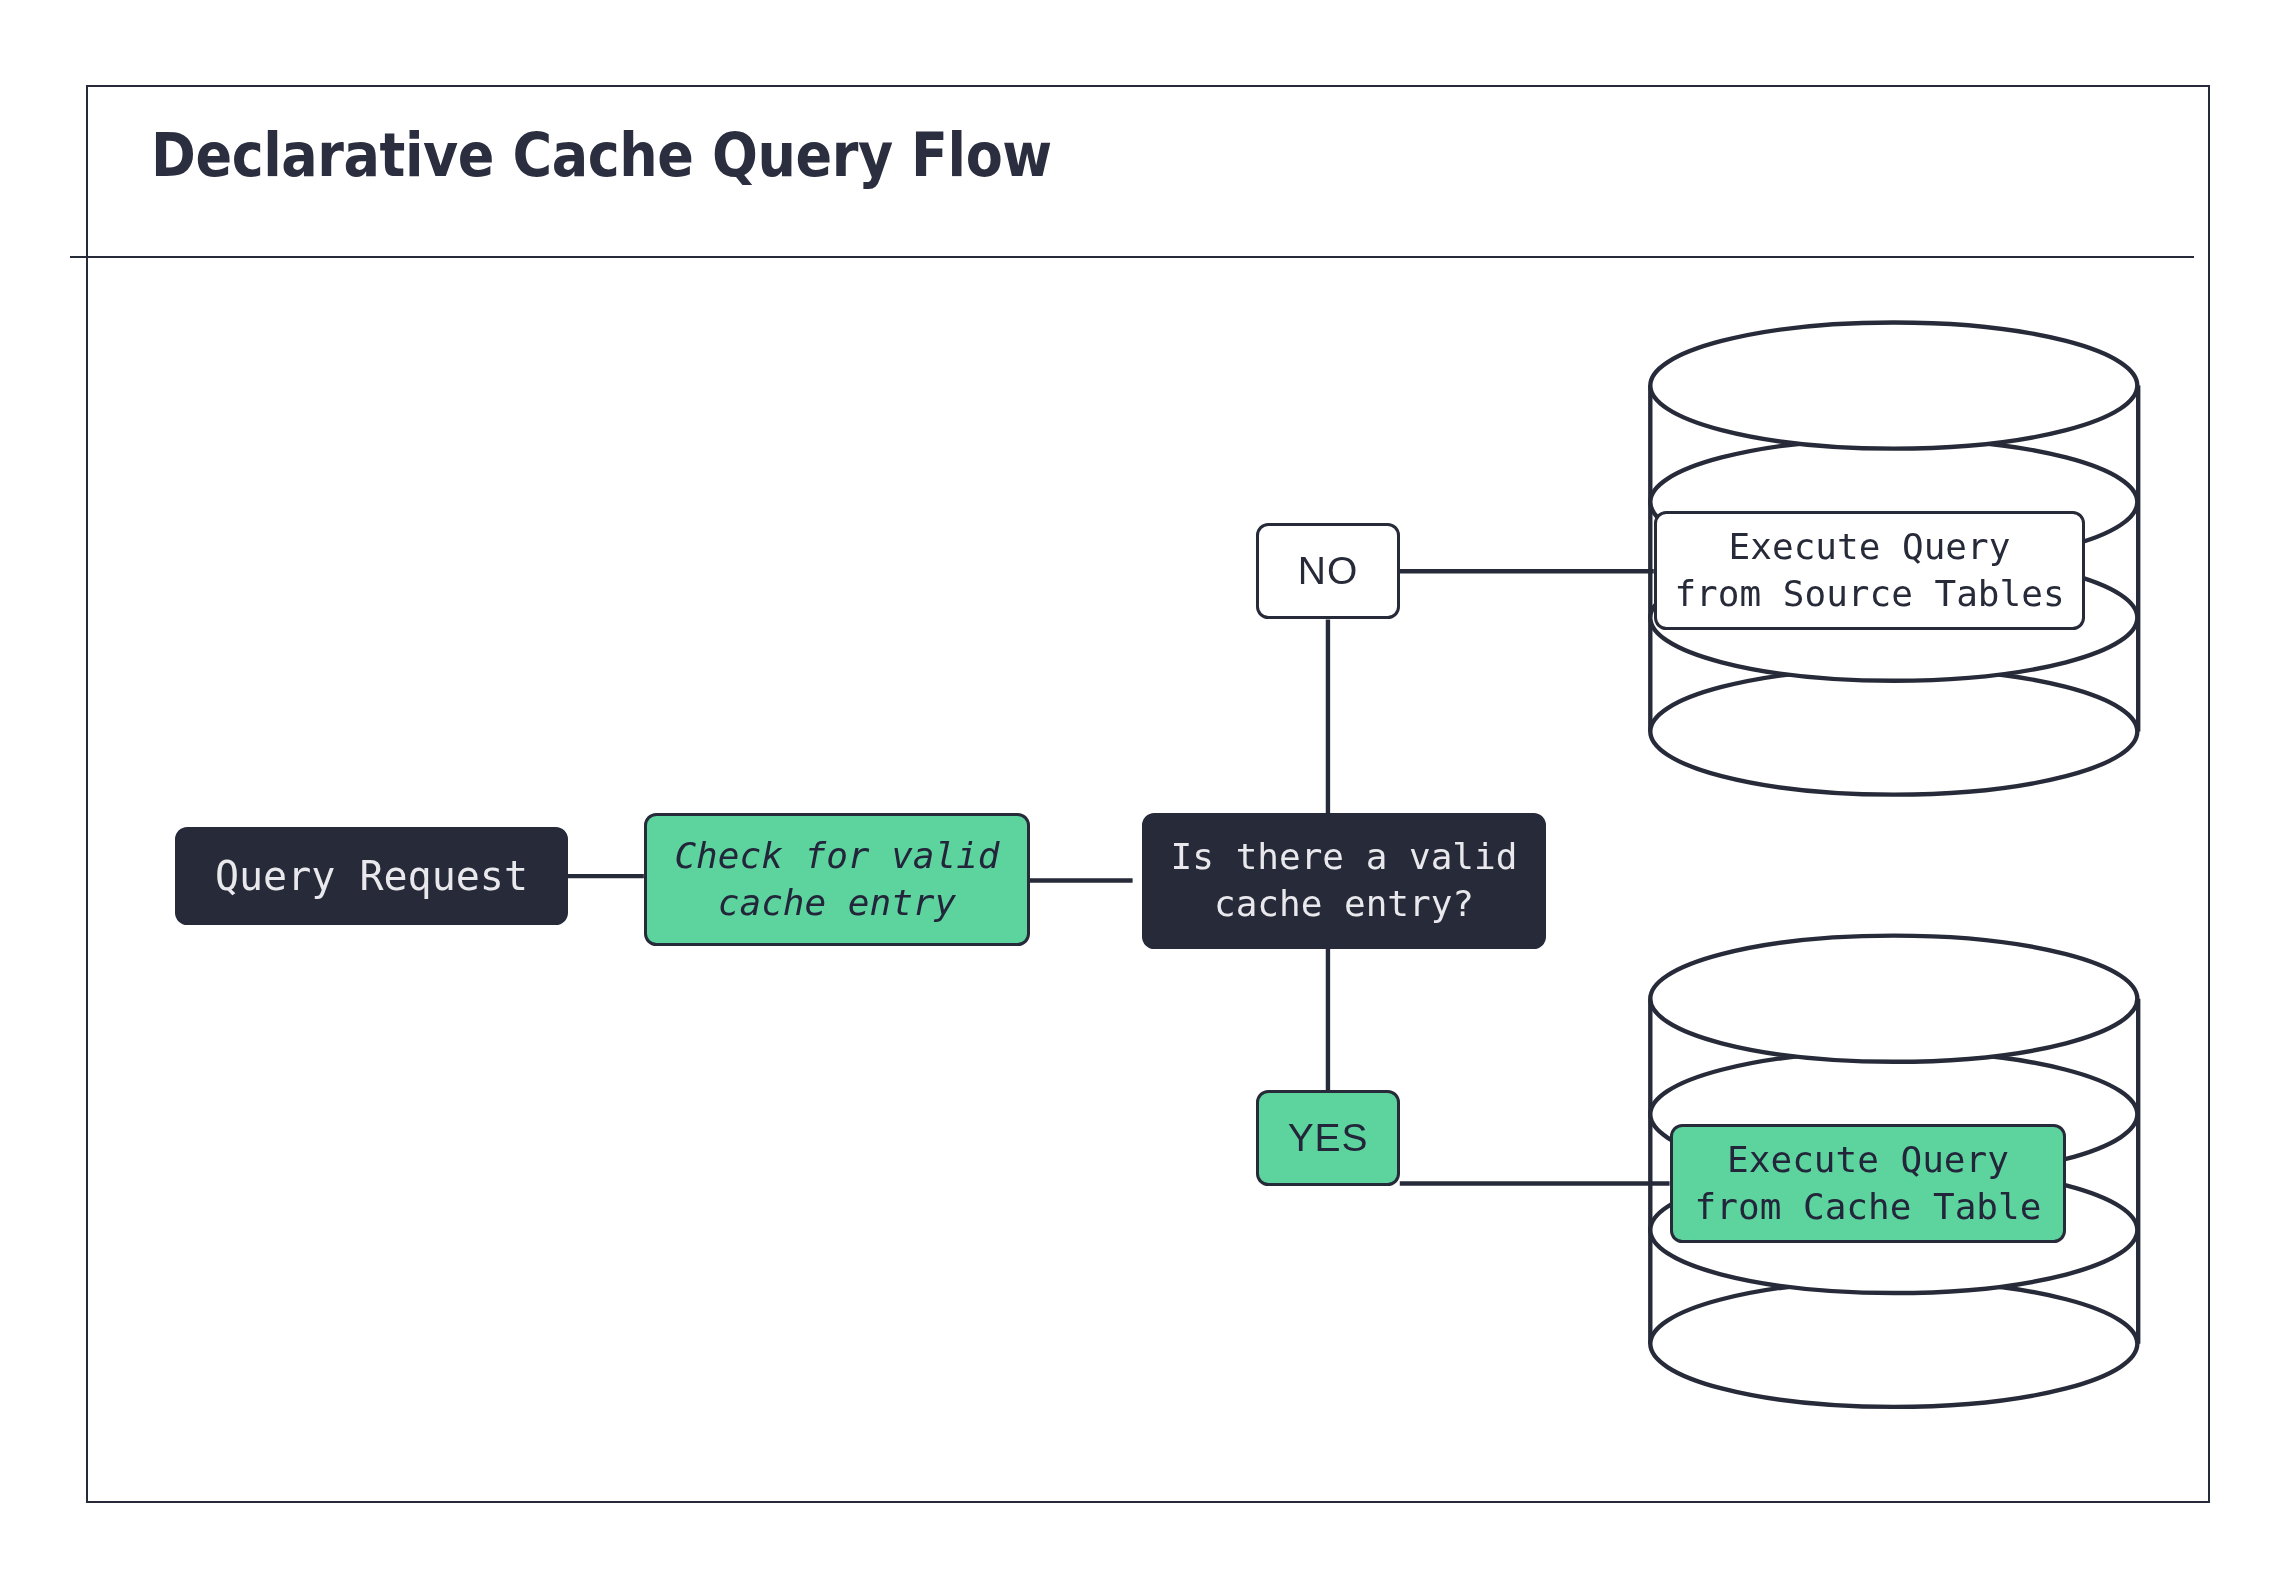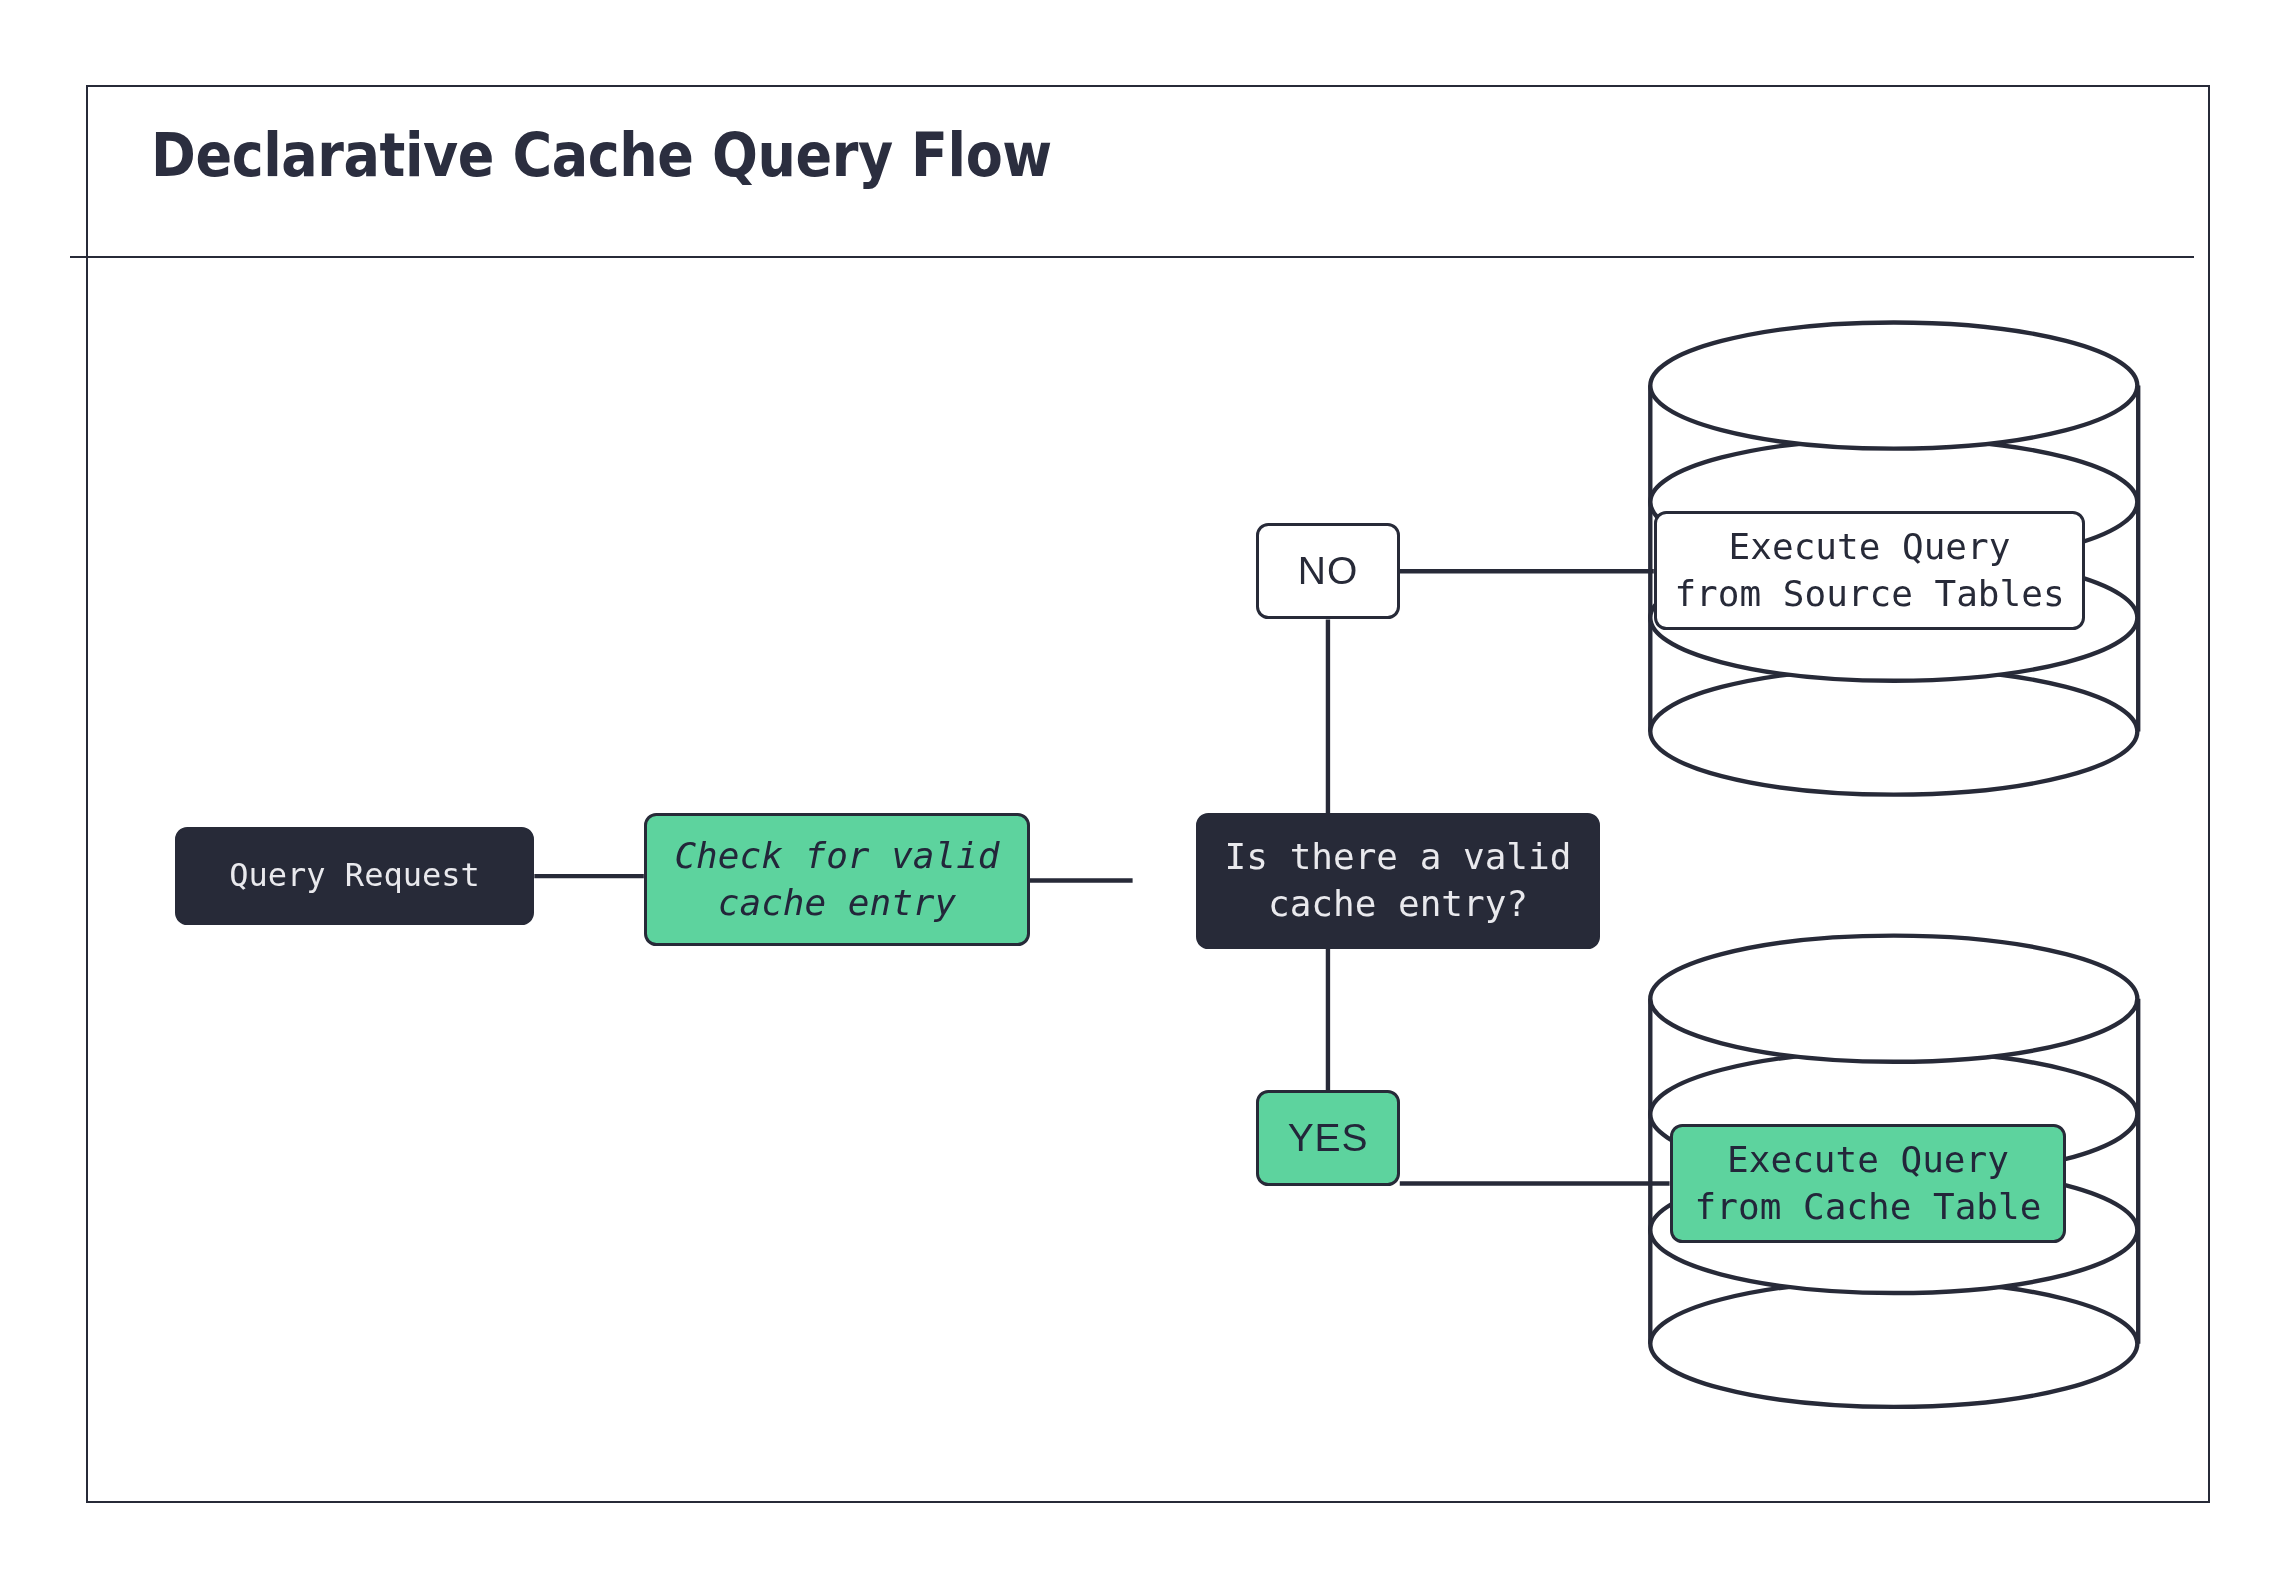--- a/index.html
+++ b/index.html
@@ -97,23 +97,23 @@
     justify-content: center;
     border-radius: 12.3px;
     border: 3.5px solid #272a38;
     font-family: "Liberation Sans", sans-serif;
     font-size: 39px;
     letter-spacing: 0.9px;
   }
   .pill-white { background: #ffffff; color: #272a38; }
   .pill-green { background: #5dd39e; color: #23263a; }
 
-  #n-query-request { left: 175px; top: 827px; width: 359px; height: 98px; font-size: 32px; }
+  #n-query-request { left: 175px; top: 827px; width: 393px; height: 98px; font-size: 40px; }
   #n-check-cache  { left: 644px; top: 813px; width: 386px; height: 133px; font-size: 36px; font-style: italic; }
-  #n-decision     { left: 1196px; top: 813px; width: 404px; height: 136px; font-size: 36px; }
+  #n-decision     { left: 1142px; top: 813px; width: 404px; height: 136px; font-size: 36px; }
   #n-exec-source  { left: 1654px; top: 511px; width: 431px; height: 119px; font-size: 36px; }
   #n-exec-cache   { left: 1670px; top: 1124px; width: 396px; height: 119px; font-size: 36px; }
   #lbl-no  { left: 1256px; top: 523px; width: 144px; height: 96px; }
   #lbl-yes { left: 1256px; top: 1090px; width: 144px; height: 96px; }
 </style>
 </head>
 <body>
 
 <div id="stage">
 

